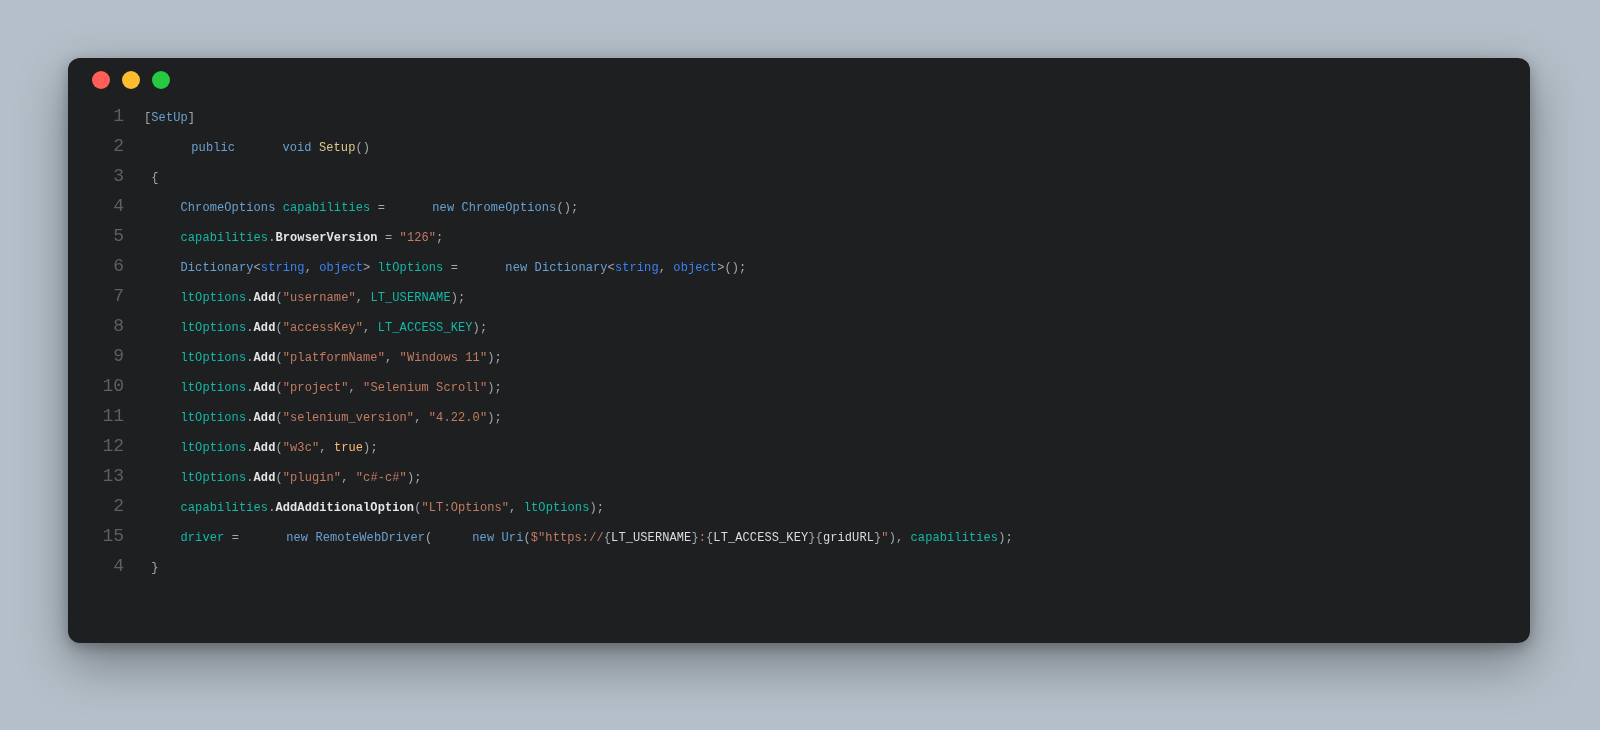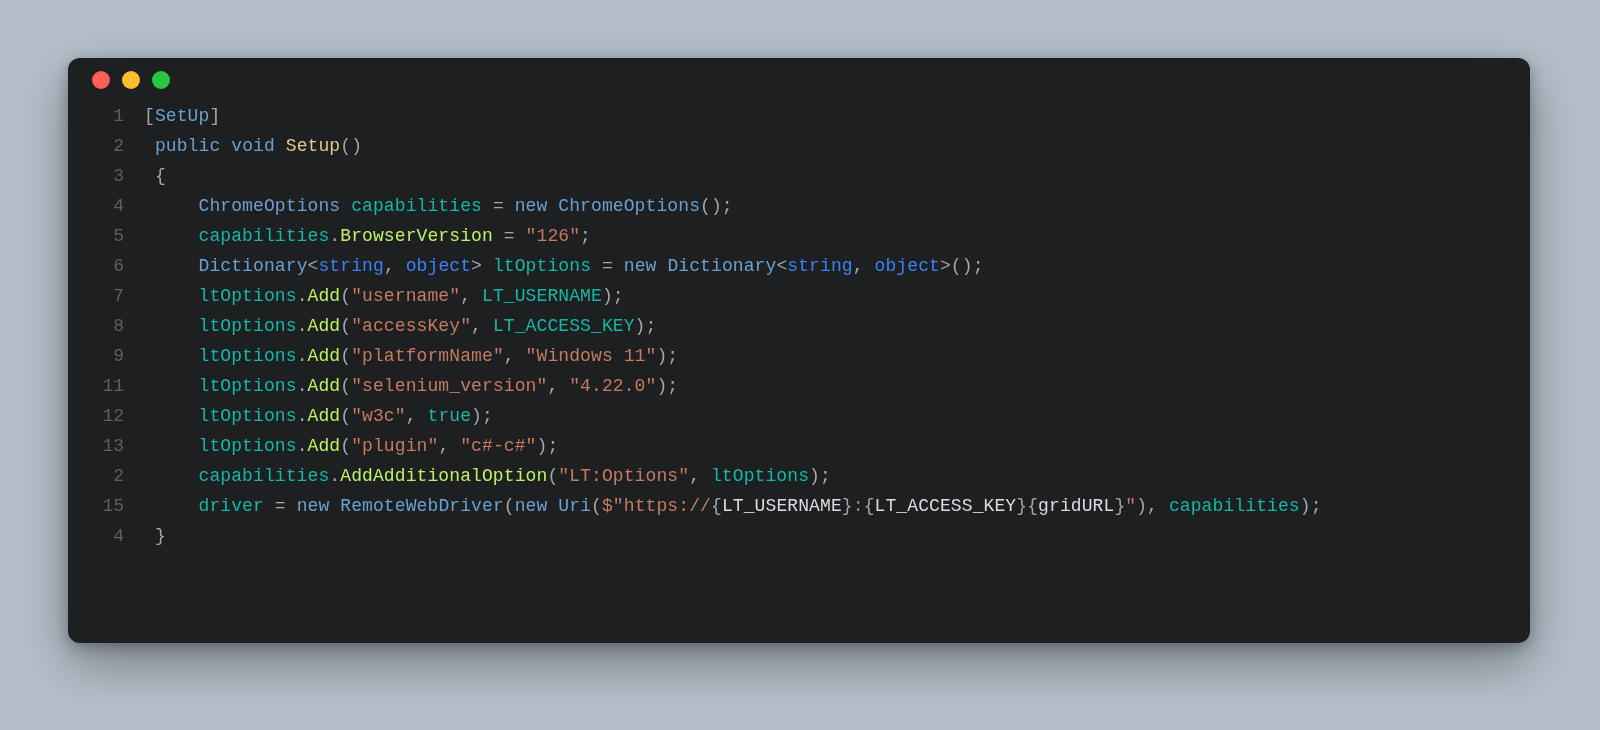--- a/index.html
+++ b/index.html
@@ -47,32 +47,32 @@
   .gutter {
     width: 56px;
     text-align: right;
     color: #5c6065;
     font-size: 18px;
     padding-right: 20px;
     user-select: none;
   }
   .code {
     white-space: pre;
-    font-size: 18px;
+    font-size: 12px;
     color: #d9dce1;
     letter-spacing: 0.1px;
   }
   .tok-default  { color:#14b8a6; }
-  .tok-keyword  { color:#6aa0cf; }
+  .tok-keyword  { color:#6aa0cf;margin-left:40px; }
   .tok-type     { color:#6aa0cf; }
   .tok-typearg  { color:#3b82f6; }
   .tok-funcdef  { color:#e1c88f; }
-  .tok-func     { color:#bef264; }
+  .tok-func     { color:#e5e5e5;font-weight:bold; }
   .tok-string   { color:#c47b61; }
-  .tok-bool     { color:#14b8a6; }
+  .tok-bool     { color:#fdba74; }
   .tok-punct    { color:#a3a8ae; }
   .tok-interp   { color:#d9dce1; }
 </style>
 </head>
 <body>
 
 <div class="window">
 
   <div class="titlebar">
     <div class="dot" style="background-color: rgb(255, 95, 87);"></div>
@@ -111,20 +111,24 @@
       </div>
       <div class="code-line">
         <span class="gutter">8</span>
         <span class="code"><span class="tok-default">     ltOptions</span><span class="tok-punct">.</span><span class="tok-func">Add</span><span class="tok-punct">(</span><span class="tok-string">"accessKey"</span><span class="tok-punct">,</span><span class="tok-default"> LT_ACCESS_KEY</span><span class="tok-punct">);</span></span>
       </div>
       <div class="code-line">
         <span class="gutter">9</span>
         <span class="code"><span class="tok-default">     ltOptions</span><span class="tok-punct">.</span><span class="tok-func">Add</span><span class="tok-punct">(</span><span class="tok-string">"platformName"</span><span class="tok-punct">,</span><span class="tok-default"> </span><span class="tok-string">"Windows 11"</span><span class="tok-punct">);</span></span>
       </div>
       <div class="code-line">
+        <span class="gutter">10</span>
+        <span class="code"><span class="tok-default">     ltOptions</span><span class="tok-punct">.</span><span class="tok-func">Add</span><span class="tok-punct">(</span><span class="tok-string">"project"</span><span class="tok-punct">,</span><span class="tok-default"> </span><span class="tok-string">"Selenium Scroll"</span><span class="tok-punct">);</span></span>
+      </div>
+      <div class="code-line">
         <span class="gutter">11</span>
         <span class="code"><span class="tok-default">     ltOptions</span><span class="tok-punct">.</span><span class="tok-func">Add</span><span class="tok-punct">(</span><span class="tok-string">"selenium_version"</span><span class="tok-punct">,</span><span class="tok-default"> </span><span class="tok-string">"4.22.0"</span><span class="tok-punct">);</span></span>
       </div>
       <div class="code-line">
         <span class="gutter">12</span>
         <span class="code"><span class="tok-default">     ltOptions</span><span class="tok-punct">.</span><span class="tok-func">Add</span><span class="tok-punct">(</span><span class="tok-string">"w3c"</span><span class="tok-punct">,</span><span class="tok-default"> </span><span class="tok-bool">true</span><span class="tok-punct">);</span></span>
       </div>
       <div class="code-line">
         <span class="gutter">13</span>
         <span class="code"><span class="tok-default">     ltOptions</span><span class="tok-punct">.</span><span class="tok-func">Add</span><span class="tok-punct">(</span><span class="tok-string">"plugin"</span><span class="tok-punct">,</span><span class="tok-default"> </span><span class="tok-string">"c#-c#"</span><span class="tok-punct">);</span></span>

